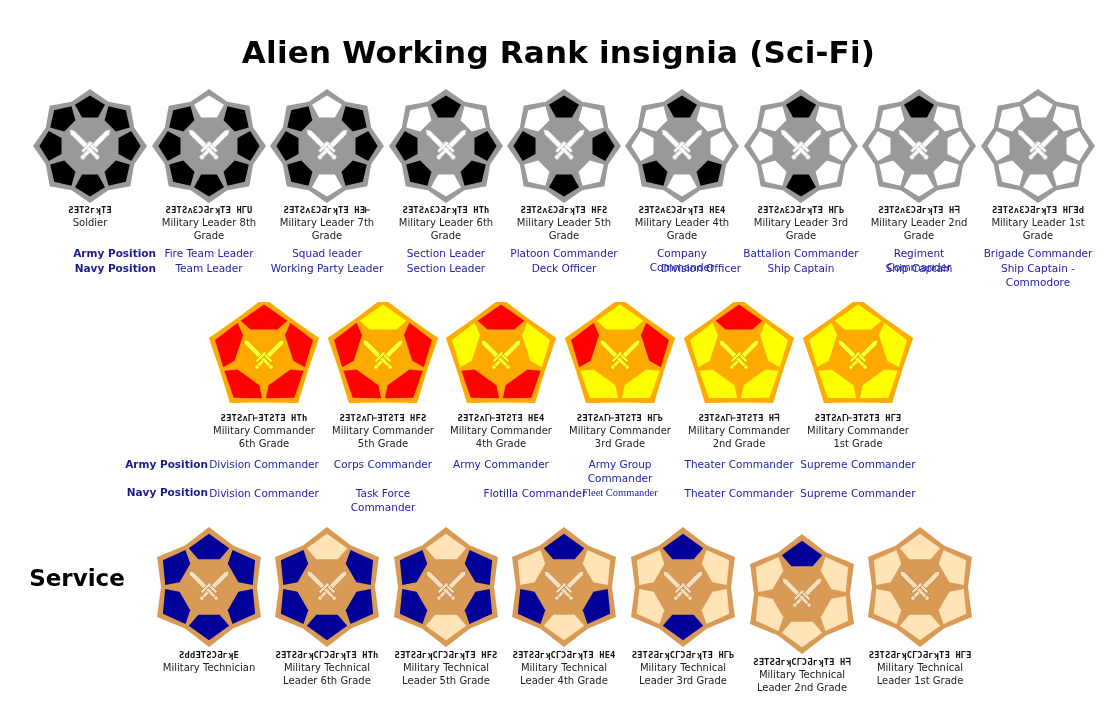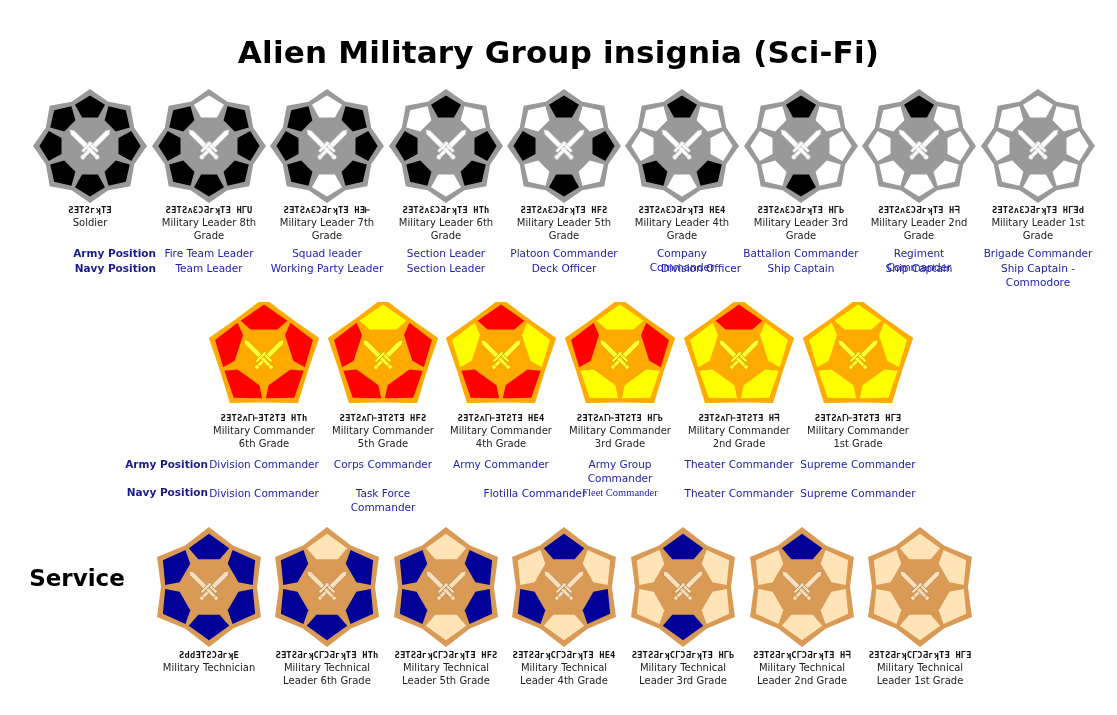--- a/index.html
+++ b/index.html
@@ -15,21 +15,21 @@
   .badge { display: block; margin: 0 auto; }
   .alien { font-family: "DejaVu Sans Mono", monospace; font-size: 9.5px; font-weight: bold; color: #111; letter-spacing: 0.2px; line-height: 12px; transform: scaleX(0.92); white-space: nowrap; }
   .rank { font-size: 10px; color: #222; line-height: 13px; }
   .pos { font-size: 10.5px; color: #2222aa; line-height: 14px; }
   .poslabel { position: absolute; font-size: 10.5px; font-weight: bold; color: #1a1a8c; text-align: right; white-space: nowrap; }
   .tech-label { position: absolute; left: 14px; top: 564px; width: 126px; text-align: center; font-weight: bold; font-size: 23px; color: #000; line-height: 29px; }
 </style>
 </head>
 <body>
 
-<div class="title">Alien Military Group insignia (Sci-Fi)</div>
+<div class="title">Alien Working Rank insignia (Sci-Fi)</div>
 
 <div class="row" id="row-leader" style="top:88px;height:210px;">
     <div class="cell" style="left: 31px; top: 0px;">
       <svg class="badge" width="118" height="116" viewBox="-59 -58 118 116">
         <polygon points="3.4902433775699565e-15,-57 18.3228827416405,-44.235352016640405 40.305086527633215,-40.30508652763321 44.235352016640405,-18.3228827416405 57,0 44.235352016640405,18.3228827416405 40.305086527633215,40.30508652763321 18.3228827416405,44.235352016640405 3.4902433775699565e-15,57 -18.322882741640495,44.235352016640405 -40.30508652763321,40.305086527633215 -44.235352016640405,18.322882741640502 -57,6.980486755139913e-15 -44.23535201664041,-18.32288274164047 -40.305086527633215,-40.30508652763321 -18.322882741640484,-44.23535201664041" fill="#999999"></polygon>
         <polygon points="0.00,-50.62 15.01,-41.24 7.91,-28.51 -7.91,-28.51 -15.01,-41.24" fill="#000000"></polygon>
         <polygon points="35.79,-35.79 39.78,-18.55 25.75,-14.57 14.57,-25.75 18.55,-39.78" fill="#000000"></polygon>
         <polygon points="50.62,0.00 41.24,15.01 28.51,7.91 28.51,-7.91 41.24,-15.01" fill="#000000"></polygon>
         <polygon points="35.79,35.79 18.55,39.78 14.57,25.75 25.75,14.57 39.78,18.55" fill="#000000"></polygon>
         <polygon points="0.00,50.62 -15.01,41.24 -7.91,28.51 7.91,28.51 15.01,41.24" fill="#000000"></polygon>
@@ -631,21 +631,21 @@
       <path d="M-2.6,-6 L-2.6,-26 L0,-30 L2.6,-26 L2.6,-6 Z" fill="#f7e0c0" stroke="#b07a3c" stroke-width="0.6"></path>
       <rect x="-7" y="-6" width="14" height="3" rx="1" fill="#f7e0c0" stroke="#b07a3c" stroke-width="0.6"></rect>
       <rect x="-1.8" y="-3" width="3.6" height="12" fill="#f7e0c0" stroke="#b07a3c" stroke-width="0.6"></rect>
       <circle cx="0" cy="10.5" r="2.4" fill="#f7e0c0" stroke="#b07a3c" stroke-width="0.6"></circle>
     </g>
         </g>
       </svg>
       <div class="alien" style="margin-top: 2px;">ƧƎTƧƋгʞCᒥƆƋгʞTƎ HᒥЬ</div>
       <div class="rank" style="padding: 0px 4px;">Military Technical Leader 3rd Grade</div>
     </div>
-    <div class="cell" style="left: 743px; top: 0px;">
+    <div class="cell" style="left: 743px; top: 7px;">
       <svg class="badge" width="118" height="120" viewBox="-59 -60 118 120">
         <polygon points="3.67394039744206e-15,-60 24.000000000000007,-41.569219381653056 51.96152422706632,-29.999999999999996 48,0 51.96152422706632,29.999999999999996 24.000000000000007,41.569219381653056 3.67394039744206e-15,60 -23.99999999999999,41.569219381653056 -51.96152422706632,29.999999999999996 -48,5.878304635907295e-15 -51.96152422706631,-30.000000000000007 -24.00000000000002,-41.56921938165304" fill="#d99a55"></polygon>
         <polygon points="0.00,-53.28 20.22,-38.85 10.67,-27.80 -10.67,-27.80 -20.22,-38.85" fill="#000099"></polygon>
         <polygon points="46.14,-26.64 43.76,-1.91 29.41,-4.66 18.74,-23.14 23.53,-36.94" fill="#ffe4b8"></polygon>
         <polygon points="46.14,26.64 23.53,36.94 18.74,23.14 29.41,4.66 43.76,1.91" fill="#ffe4b8"></polygon>
         <polygon points="0.00,53.28 -20.22,38.85 -10.67,27.80 10.67,27.80 20.22,38.85" fill="#ffe4b8"></polygon>
         <polygon points="-46.14,26.64 -43.76,1.91 -29.41,4.66 -18.74,23.14 -23.53,36.94" fill="#ffe4b8"></polygon>
         <polygon points="-46.14,-26.64 -23.53,-36.94 -18.74,-23.14 -29.41,-4.66 -43.76,-1.91" fill="#ffe4b8"></polygon>
         <polygon points="0.00,-26.00 13.00,-22.52 22.52,-13.00 26.00,0.00 22.52,13.00 13.00,22.52 0.00,26.00 -13.00,22.52 -22.52,13.00 -26.00,0.00 -22.52,-13.00 -13.00,-22.52" fill="#d99a55"></polygon>
         <g transform="translate(0,4) scale(0.95)">

